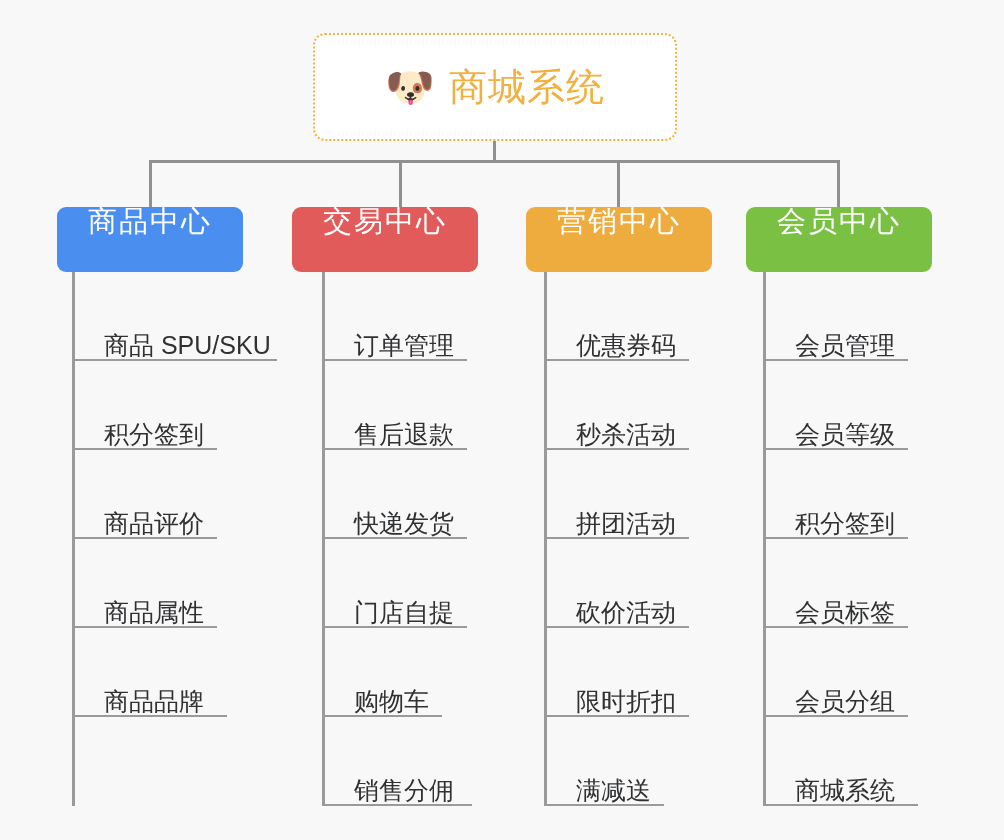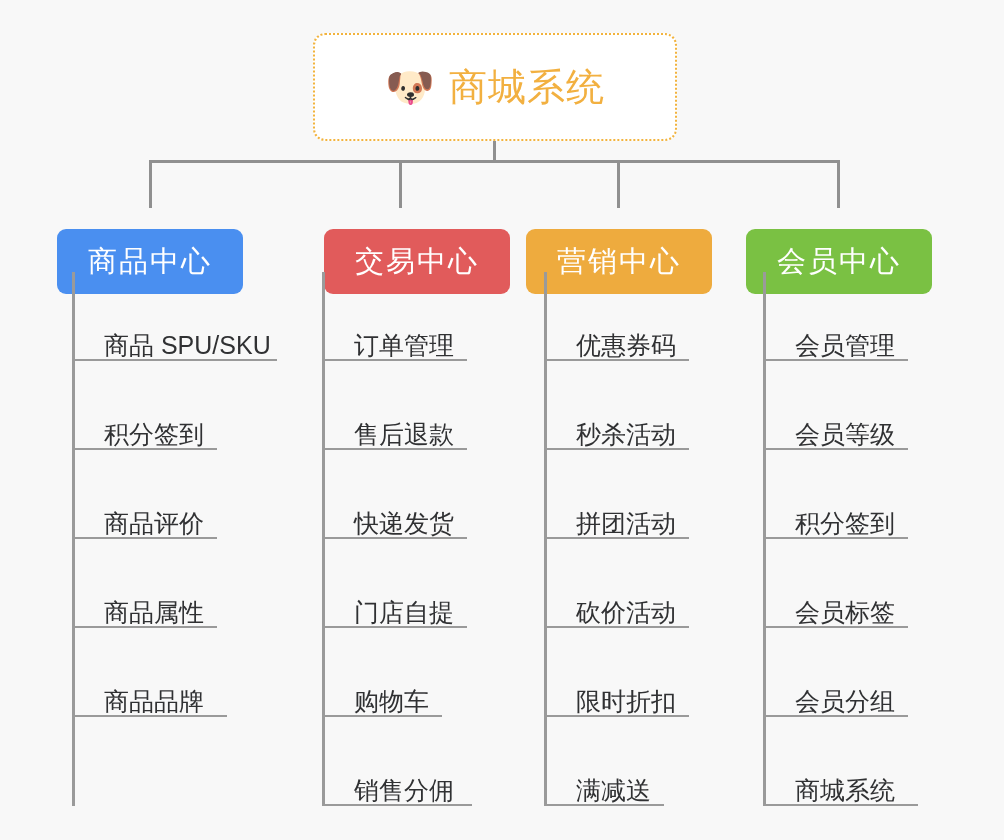--- a/index.html
+++ b/index.html
@@ -57,23 +57,22 @@
   .conn-v { width: 3px; }
   .conn-h { height: 3px; }
 
   
   .cat-box {
     position: absolute;
     height: 65px;
     box-sizing: border-box;
     border-radius: 9px;
     display: flex;
-    align-items: center;
+    align-items: flex-start;
     justify-content: center;
-    margin-top: 22px;
   }
   .cat-label {
     font-size: 29px;
     color: #ffffff;
     letter-spacing: 2px;
     line-height: 1;
     white-space: nowrap;
   }
 
   
@@ -128,21 +127,21 @@
   <div class="conn conn-h" style="left: 150px; top: 160px; width: 690px; background: rgb(144, 144, 144);"></div>
 
   <div class="conn conn-v" style="left: 149px; top: 160px; height: 48px; background: rgb(144, 144, 144);"></div>
   <div class="conn conn-v" style="left: 399px; top: 160px; height: 48px; background: rgb(144, 144, 144);"></div>
   <div class="conn conn-v" style="left: 617px; top: 160px; height: 48px; background: rgb(144, 144, 144);"></div>
   <div class="conn conn-v" style="left: 837px; top: 160px; height: 48px; background: rgb(144, 144, 144);"></div>
 
   <div class="cat-box" style="left: 57px; top: 207px; width: 186px; background: rgb(74, 143, 240);">
     <span class="cat-label">商品中心</span>
   </div>
-  <div class="cat-box" style="left: 324px; top: 207px; width: 186px; background: rgb(225, 91, 91);">
+  <div class="cat-box" style="left: 292px; top: 207px; width: 186px; background: rgb(225, 91, 91);">
     <span class="cat-label">交易中心</span>
   </div>
   <div class="cat-box" style="left: 526px; top: 207px; width: 186px; background: rgb(238, 171, 62);">
     <span class="cat-label">营销中心</span>
   </div>
   <div class="cat-box" style="left: 746px; top: 207px; width: 186px; background: rgb(122, 193, 67);">
     <span class="cat-label">会员中心</span>
   </div>
 
   <div class="conn conn-v" style="left:72px; top:272px; height:14px; background:#9a9a9a;"></div>

